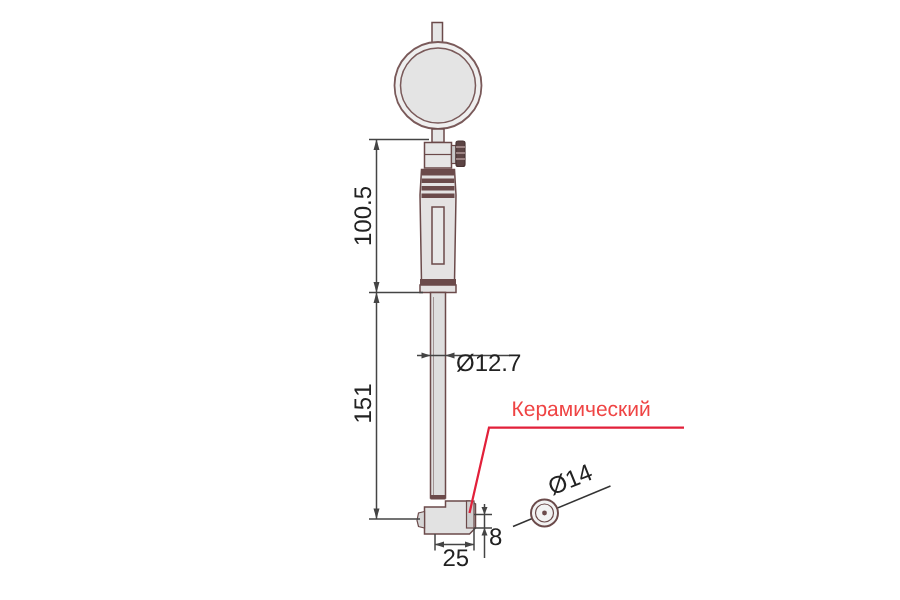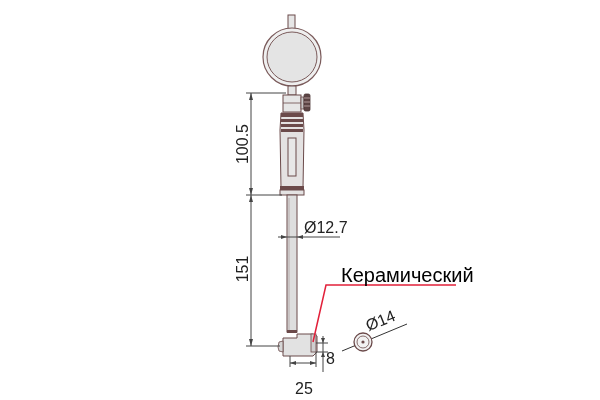--- a/index.html
+++ b/index.html
@@ -1,21 +1,21 @@
 <!DOCTYPE html>
 <html><head>
 <meta charset="utf-8">
 <style>
   html,body{margin:0;padding:0;background:#ffffff;}
   body{width:600px;height:400px;overflow:hidden;position:relative;font-family:"Liberation Sans",sans-serif;}
   #stage{position:absolute;left:0;top:0;width:600px;height:400px;}
   .lbl{position:absolute;color:#222;font-family:"Liberation Sans",sans-serif;white-space:nowrap;}
   .dim{font-size:16px;}
   .vert{transform:rotate(-90deg);transform-origin:center center;}
-  .note{font-size:20px;color:#000000;}
+  .note{font-size:14px;color:#ef4444;}
 </style>
 </head>
 <body>
 
 <div id="stage">
   <svg width="600" height="400" viewBox="0 0 600 400" xmlns="http://www.w3.org/2000/svg">
 
     <rect x="288" y="15" width="7" height="14" fill="#e6e6e6" stroke="#6b4a4a" stroke-width="1"></rect>
 
     <g>
@@ -103,18 +103,18 @@
       <line x1="342" y1="351" x2="407" y2="324" stroke="#333" stroke-width="1"></line>
       <circle cx="363" cy="342" r="9" fill="#f2f2f2" stroke="#6b4a4a" stroke-width="1.3"></circle>
       <circle cx="363" cy="342" r="6" fill="none" stroke="#6b4a4a" stroke-width="0.8"></circle>
       <circle cx="363" cy="342" r="1.6" fill="#6b4a4a"></circle>
     </g>
   </svg>
 
   
   <div class="lbl dim vert" style="left:218px;top:135px;width:50px;text-align:center;">100.5</div>
   <div class="lbl dim vert" style="left:218px;top:260px;width:50px;text-align:center;">151</div>
-  <div class="lbl dim" style="left:304px;top:219px;text-align:center;">Ø12.7</div>
-  <div class="lbl dim" style="left:295px;top:364px;margin-top:16px;">25</div>
+  <div class="lbl dim" style="left:304px;top:234px;text-align:center;">Ø12.7</div>
+  <div class="lbl dim" style="left:295px;top:364px;">25</div>
   <div class="lbl dim" style="left:326px;top:350px;">8</div>
   <div class="lbl dim" style="left:370px;top:317px;transform:rotate(-22deg);transform-origin:left bottom;">Ø14</div>
   <div class="lbl note" style="left:341px;top:264px;">Керамический</div>
 </div>
 
 </body></html>

